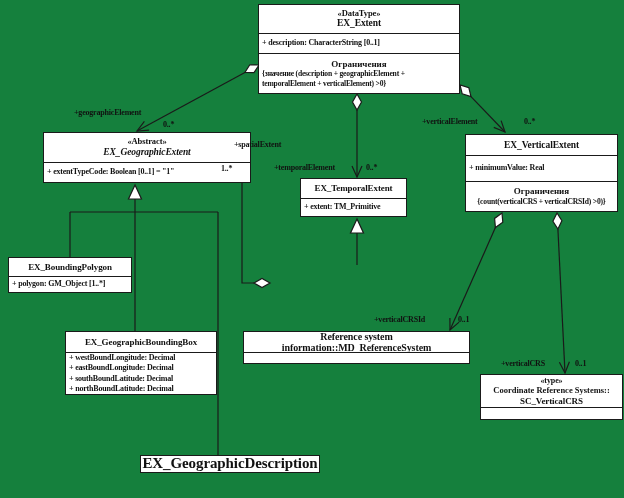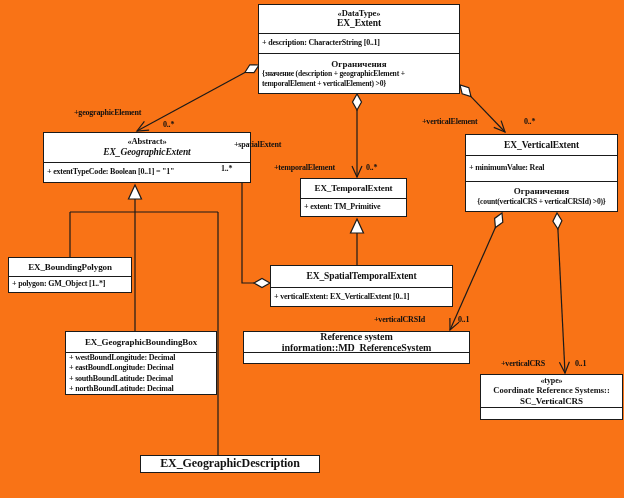--- a/index.html
+++ b/index.html
@@ -1,17 +1,17 @@
 <!DOCTYPE html>
 <html><head>
 <meta charset="utf-8">
 <style>
   html,body{margin:0;padding:0;background:#fbfbfb;}
   #stage{
-    position:relative;width:624px;height:498px;background:#f97316;
+    position:relative;width:624px;height:498px;background:#15803d;
     font-family:"Liberation Serif", serif;color:#111;overflow:hidden;
   }
   svg.wires{position:absolute;left:0;top:0;z-index:1;}
   .uml-class{
     position:absolute;background:#fff;border:1.4px solid #1a1a1a;
     box-sizing:border-box;z-index:2;
   }
   .comp{box-sizing:border-box;overflow:hidden;padding:0 3px;}
   .comp + .comp{border-top:1.2px solid #1a1a1a;}
   .name-comp{display:flex;flex-direction:column;align-items:center;justify-content:center;text-align:center;}
@@ -125,28 +125,20 @@
 
   <div class="uml-class" style="left:300px;top:178px;width:107px;">
     <div class="comp name-comp" style="height:19px;">
       <div class="cls-name" style="font-size:9px;">EX_TemporalExtent</div>
     </div>
     <div class="comp attrs-comp" style="height:18px;">
       <div class="attr">+ extent: TM_Primitive</div>
     </div>
   </div>
 
-  <div class="uml-class" style="left:270px;top:265px;width:183px;">
-    <div class="comp name-comp" style="height:21px;">
-      <div class="cls-name">EX_SpatialTemporalExtent</div>
-    </div>
-    <div class="comp attrs-comp" style="height:19px;">
-      <div class="attr">+ verticalExtent: EX_VerticalExtent [0..1]</div>
-    </div>
-  </div>
 
   <div class="uml-class" style="left:8px;top:257px;width:124px;">
     <div class="comp name-comp" style="height:18px;">
       <div class="cls-name" style="font-size:9px;">EX_BoundingPolygon</div>
     </div>
     <div class="comp attrs-comp" style="height:16px;">
       <div class="attr">+ polygon: GM_Object [1..*]</div>
     </div>
   </div>
 
@@ -157,21 +149,21 @@
     <div class="comp attrs-comp" style="height:42px;">
       <div class="attr">+ westBoundLongitude: Decimal</div>
       <div class="attr">+ eastBoundLongitude: Decimal</div>
       <div class="attr">+ southBoundLatitude: Decimal</div>
       <div class="attr">+ northBoundLatitude: Decimal</div>
     </div>
   </div>
 
   <div class="uml-class" style="left:140px;top:455px;width:180px;">
     <div class="comp name-comp" style="height:16px;">
-      <div class="cls-name" style="font-size:12px;">EX_GeographicDescription</div>
+      <div class="cls-name" style="font-size:15px;">EX_GeographicDescription</div>
     </div>
   </div>
 
   <div class="uml-class" style="left:243px;top:331px;width:227px;">
     <div class="comp name-comp" style="height:20px;">
       <div class="cls-name" style="font-size:10px;">Reference system information::MD_ReferenceSystem</div>
     </div>
     <div class="comp attrs-comp" style="height:11px;"></div>
   </div>
 

